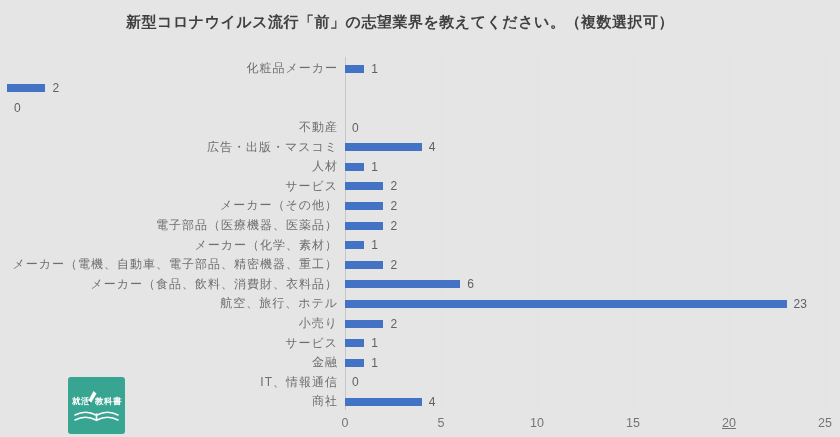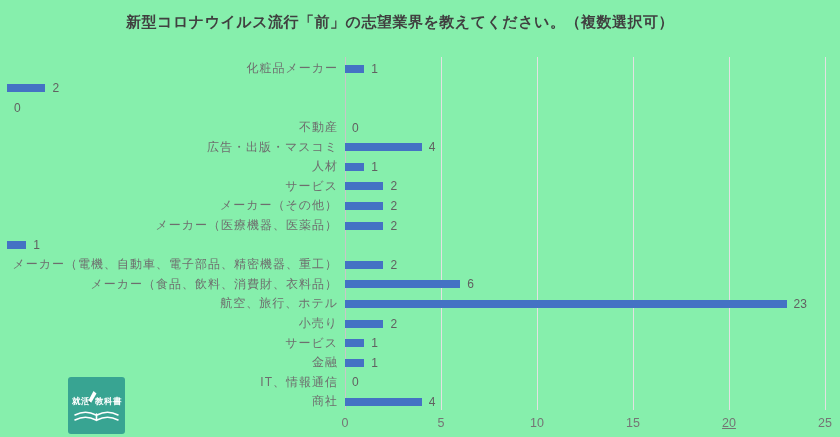--- a/index.html
+++ b/index.html
@@ -2,21 +2,21 @@
 <html><head>
 <meta charset="utf-8">
 <style>
   * { margin: 0; padding: 0; box-sizing: border-box; }
   html, body { background: #ffffff; }
   body { font-family: "Liberation Sans", "DejaVu Sans", sans-serif; }
   .page {
     position: relative;
     width: 840px;
     height: 437px;
-    background: #86efac;
+    background: #e5e5e5;
     overflow: hidden;
   }
   .chart-title {
     position: absolute;
     top: 13px;
     left: 0;
     width: 800px;
     text-align: center;
     font-size: 15px;
     font-weight: bold;
@@ -157,27 +157,28 @@
           </div>
         </div>
         <div class="bar-row">
           <span class="category-label">メーカー（その他）</span>
           <div class="bar-area">
             <div class="bar" style="width: 38.4px; background: rgb(68, 114, 196);"></div>
             <span class="value-label" style="left: 45.4px;">2</span>
           </div>
         </div>
         <div class="bar-row">
-          <span class="category-label">メーカー（医療機器、医薬品）</span>
-          <div class="bar-area">
-            <div class="bar" style="width: 38.4px; background: rgb(68, 114, 196);"></div>
-            <span class="value-label" style="left: 45.4px;">2</span>
-          </div>
-        </div>
-        <div class="bar-row">
+          <span class="category-label">電子部品（医療機器、医薬品）</span>
+          <div class="bar-area">
+            <div class="bar" style="width: 38.4px; background: rgb(68, 114, 196);"></div>
+            <span class="value-label" style="left: 45.4px;">2</span>
+          </div>
+        </div>
+        <div class="bar-row">
+          <span class="category-label">メーカー（化学、素材）</span>
           <div class="bar-area">
             <div class="bar" style="width: 19.2px; background: rgb(68, 114, 196);"></div>
             <span class="value-label" style="left: 26.2px;">1</span>
           </div>
         </div>
         <div class="bar-row">
           <span class="category-label">メーカー（電機、自動車、電子部品、精密機器、重工）</span>
           <div class="bar-area">
             <div class="bar" style="width: 38.4px; background: rgb(68, 114, 196);"></div>
             <span class="value-label" style="left: 45.4px;">2</span>

